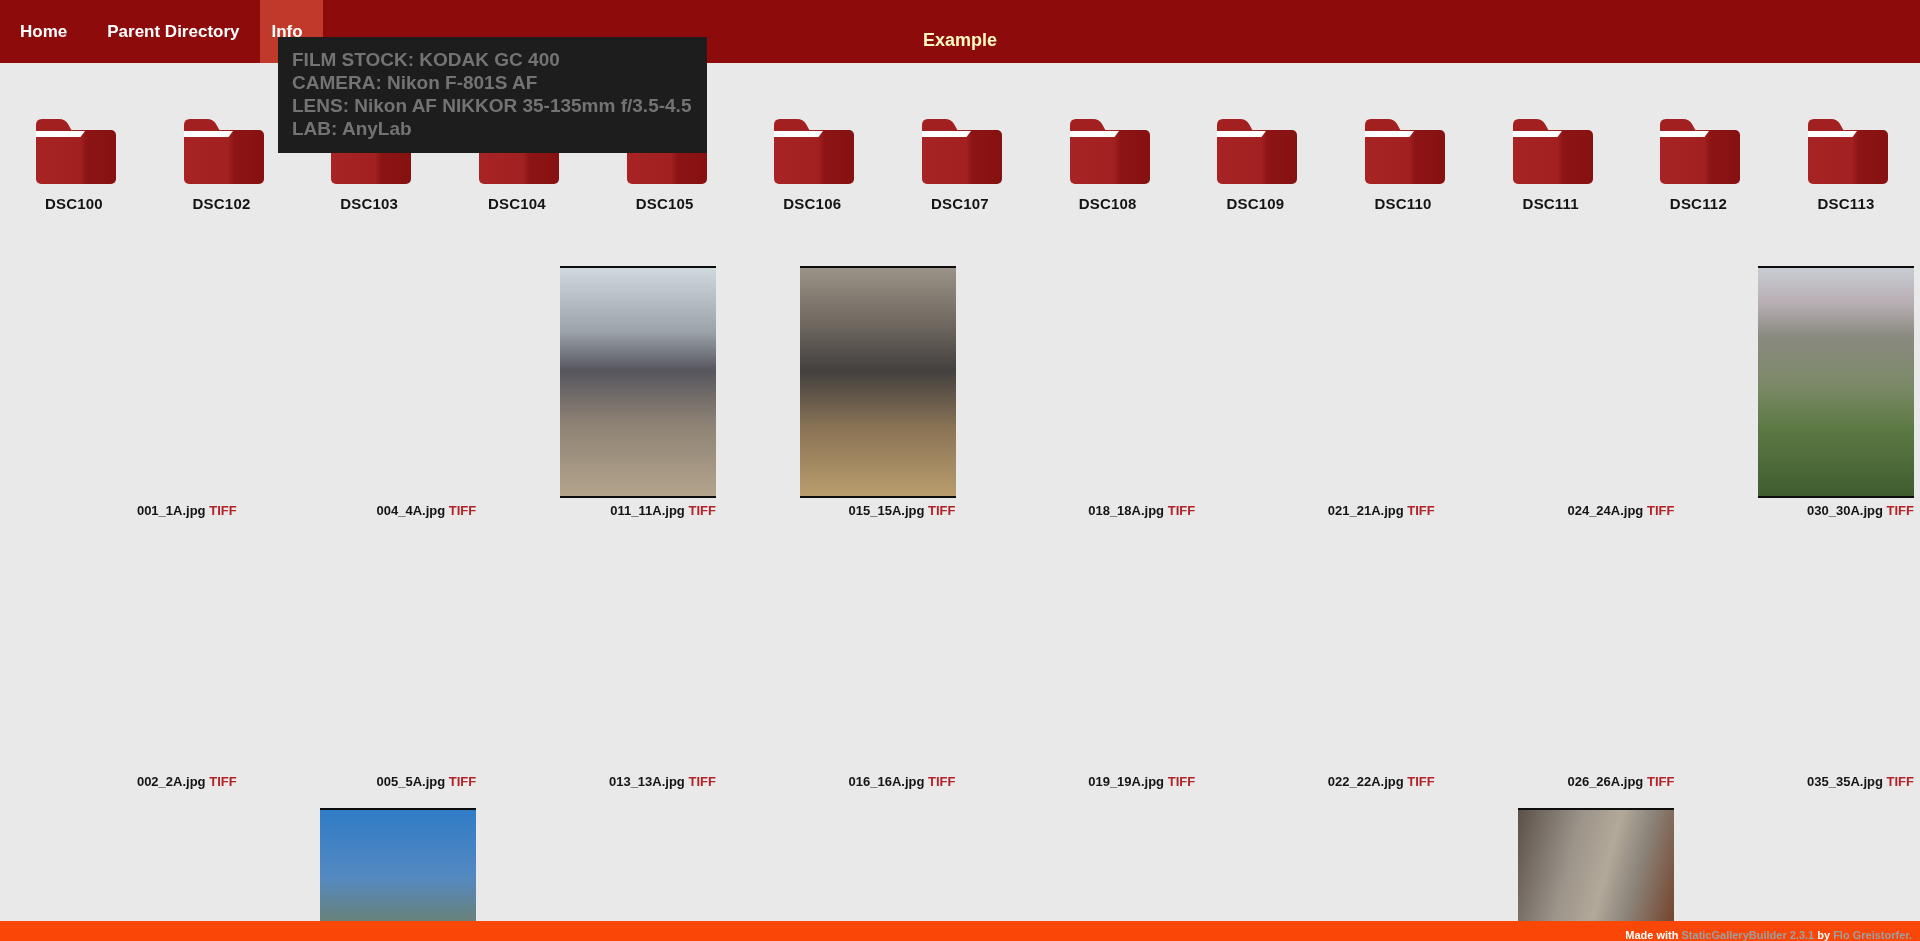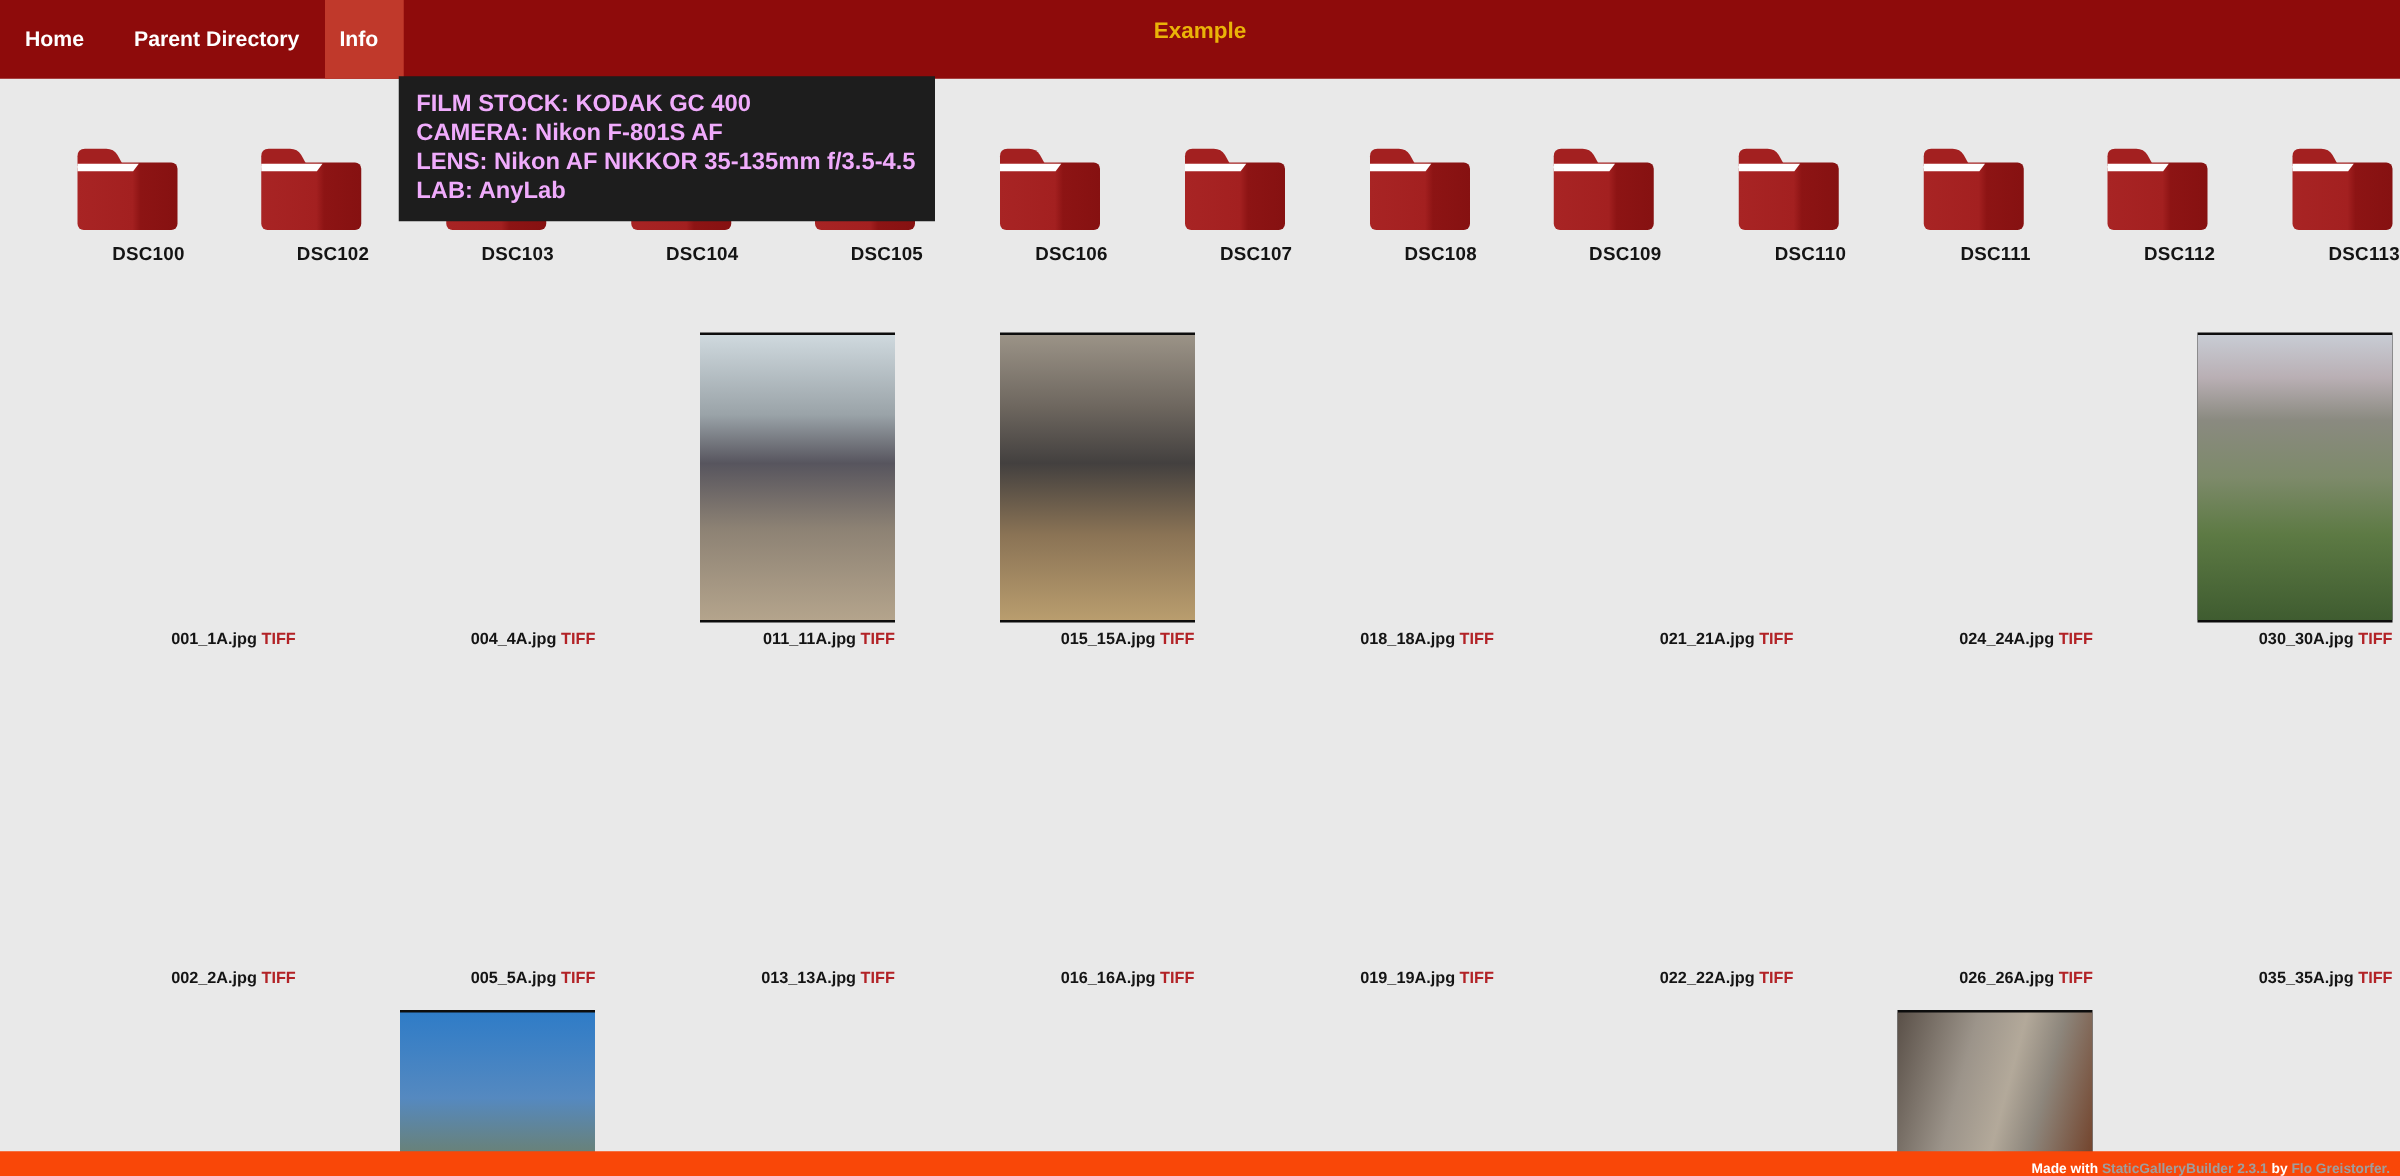--- a/index.html
+++ b/index.html
@@ -15,37 +15,37 @@
     background:var(--nav-bg,#8e0b0b);
     display:flex; align-items:stretch; z-index:30;
   }
   .nav-left { display:flex; align-items:stretch; }
   .nav-link {
     display:flex; align-items:center; padding:0 20px;
     color:#fff; font-weight:bold; font-size:17px; text-decoration:none; cursor:pointer;
   }
   .nav-link.active { background:var(--nav-active,#c0392b);padding-left:12px; }
   .nav-title {
-    position:absolute; left:50%; top:0; transform:translateX(-50%);
+    position:absolute; left:50%; top:16px; transform:translateX(-50%);
     height:49px; display:flex; align-items:center;
-    color:#eab308; font-weight:bold; font-size:18px;
+    color:#fef9c3; font-weight:bold; font-size:18px;
   }
   
   .info-panel {
-    position:absolute; left:278px; top:61px; z-index:40;
-    background:var(--panel-bg,#1d1d1d); color:#f0abfc;
-    padding:11px 16px 13px 14px; width:max-content; max-width:460px;margin-left:41px;
+    position:absolute; left:278px; top:37px; z-index:40;
+    background:var(--panel-bg,#1d1d1d); color:#737373;
+    padding:11px 16px 13px 14px; width:max-content; max-width:460px;
   }
   .info-line { font-size:19px; line-height:23px; font-weight:600; white-space:nowrap; }
   
   .folders {
     display:flex; width:100%; padding-top:48px;
   }
   .folder {
-    flex:1 1 0; display:flex; flex-direction:column; align-items:flex-end;
+    flex:1 1 0; display:flex; flex-direction:column; align-items:center;
     text-decoration:none; cursor:pointer;
   }
   .folder-icon { width:96px; height:78px; display:block; }
   .folder-label {
     margin-top:6px; font-size:15px; font-weight:bold; color:#141414; letter-spacing:0.2px;
   }
   
   .grid { margin-top:54px; padding:0 6px; }
   .grid-row {
     display:grid; grid-template-columns:repeat(8,1fr);

